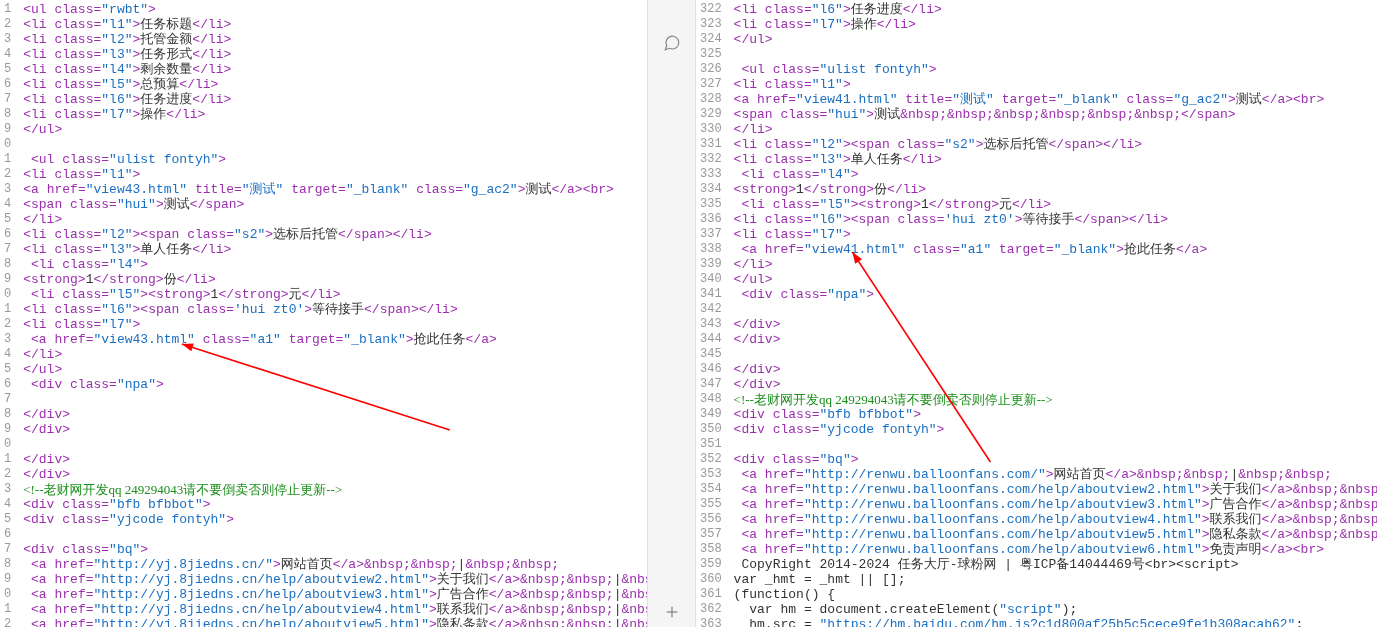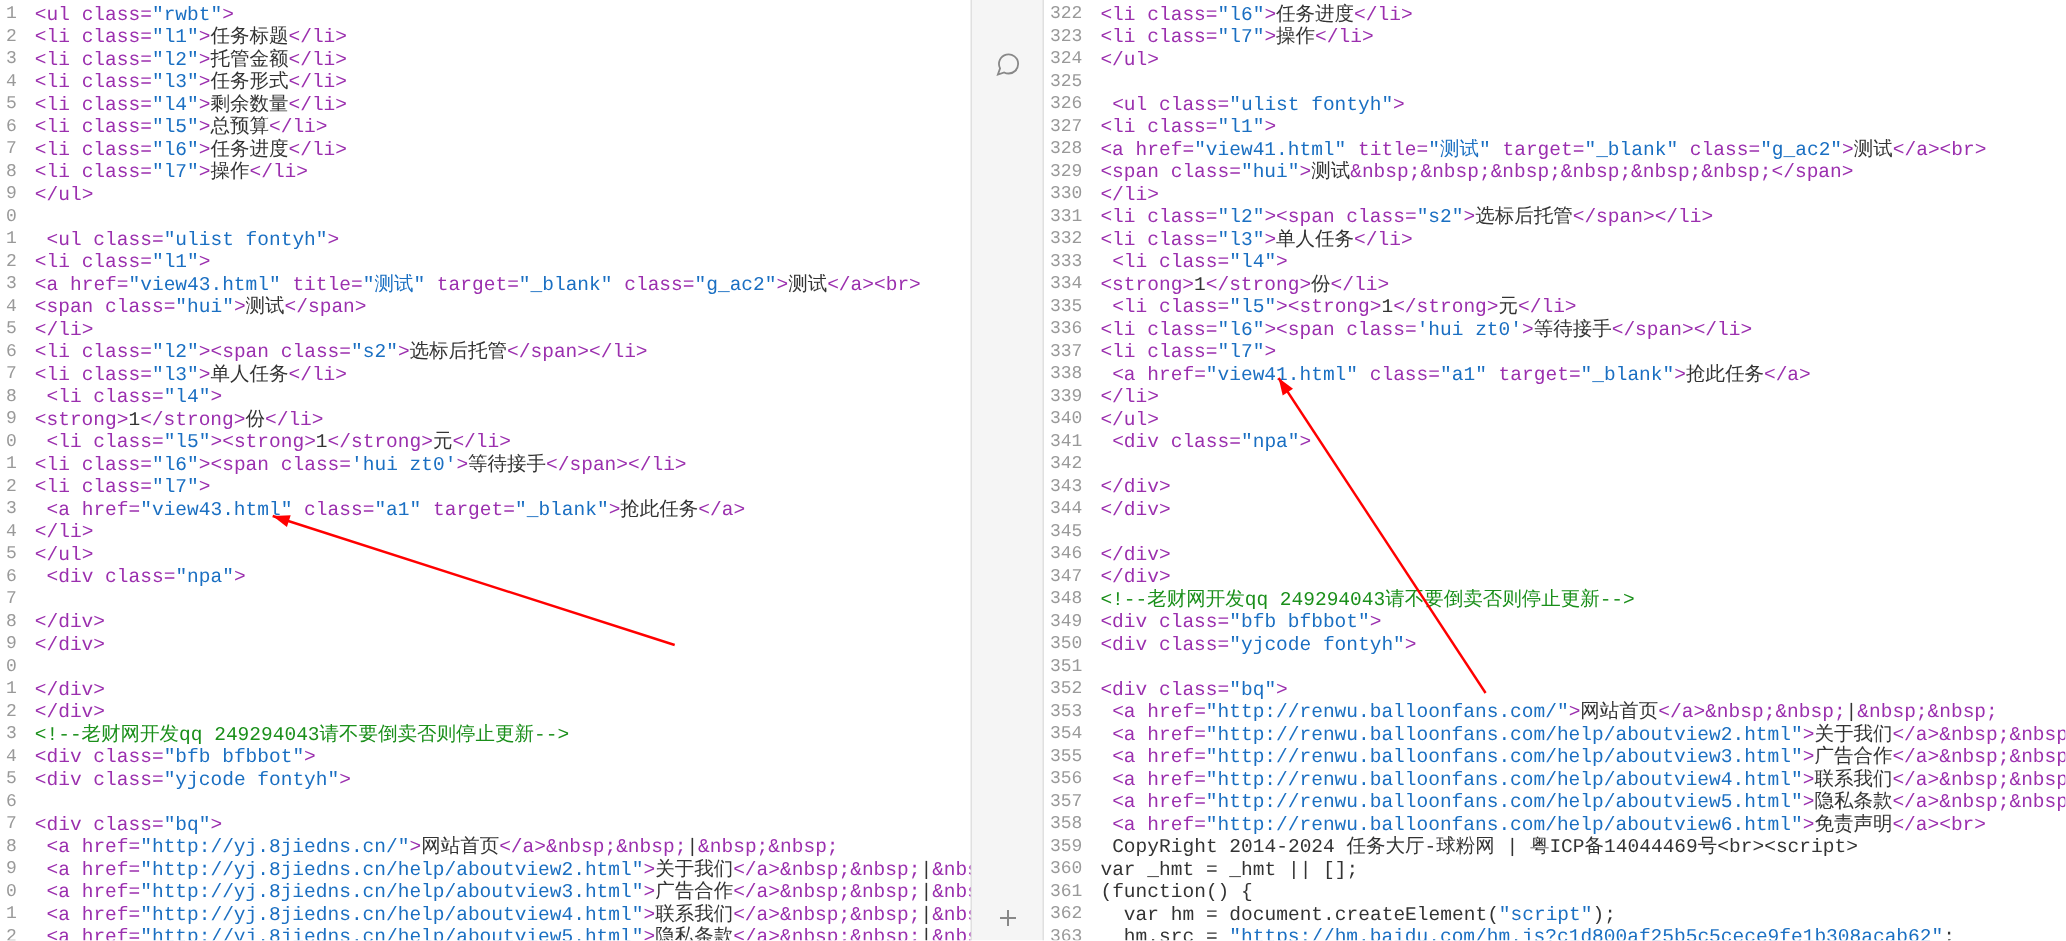--- a/index.html
+++ b/index.html
@@ -52,21 +52,21 @@
     flex: 1;
     padding: 2px 0 2px 6px;
     white-space: pre;
     overflow: hidden;
     position: relative;
   }
   .cl { display: block; height: 15px; }
   .t-tag   { color: #9b2fae; }  
   .t-str   { color: #1a6fc2; }  
   .t-txt   { color: #333; }
-  .t-cmt   { color: #1a8f1a; }
+  .t-cmt   { color: #1a8f1a; font-family: Liberation Serif, serif; }
   svg.arrow { position:absolute; pointer-events:none; }
   .mid-icon {
     width: 30px; height: 30px;
     border-radius: 50%;
     display:flex; align-items:center; justify-content:center;
     color:#888; font-size:16px;
     cursor:pointer;
   }
 </style>
 </head>

